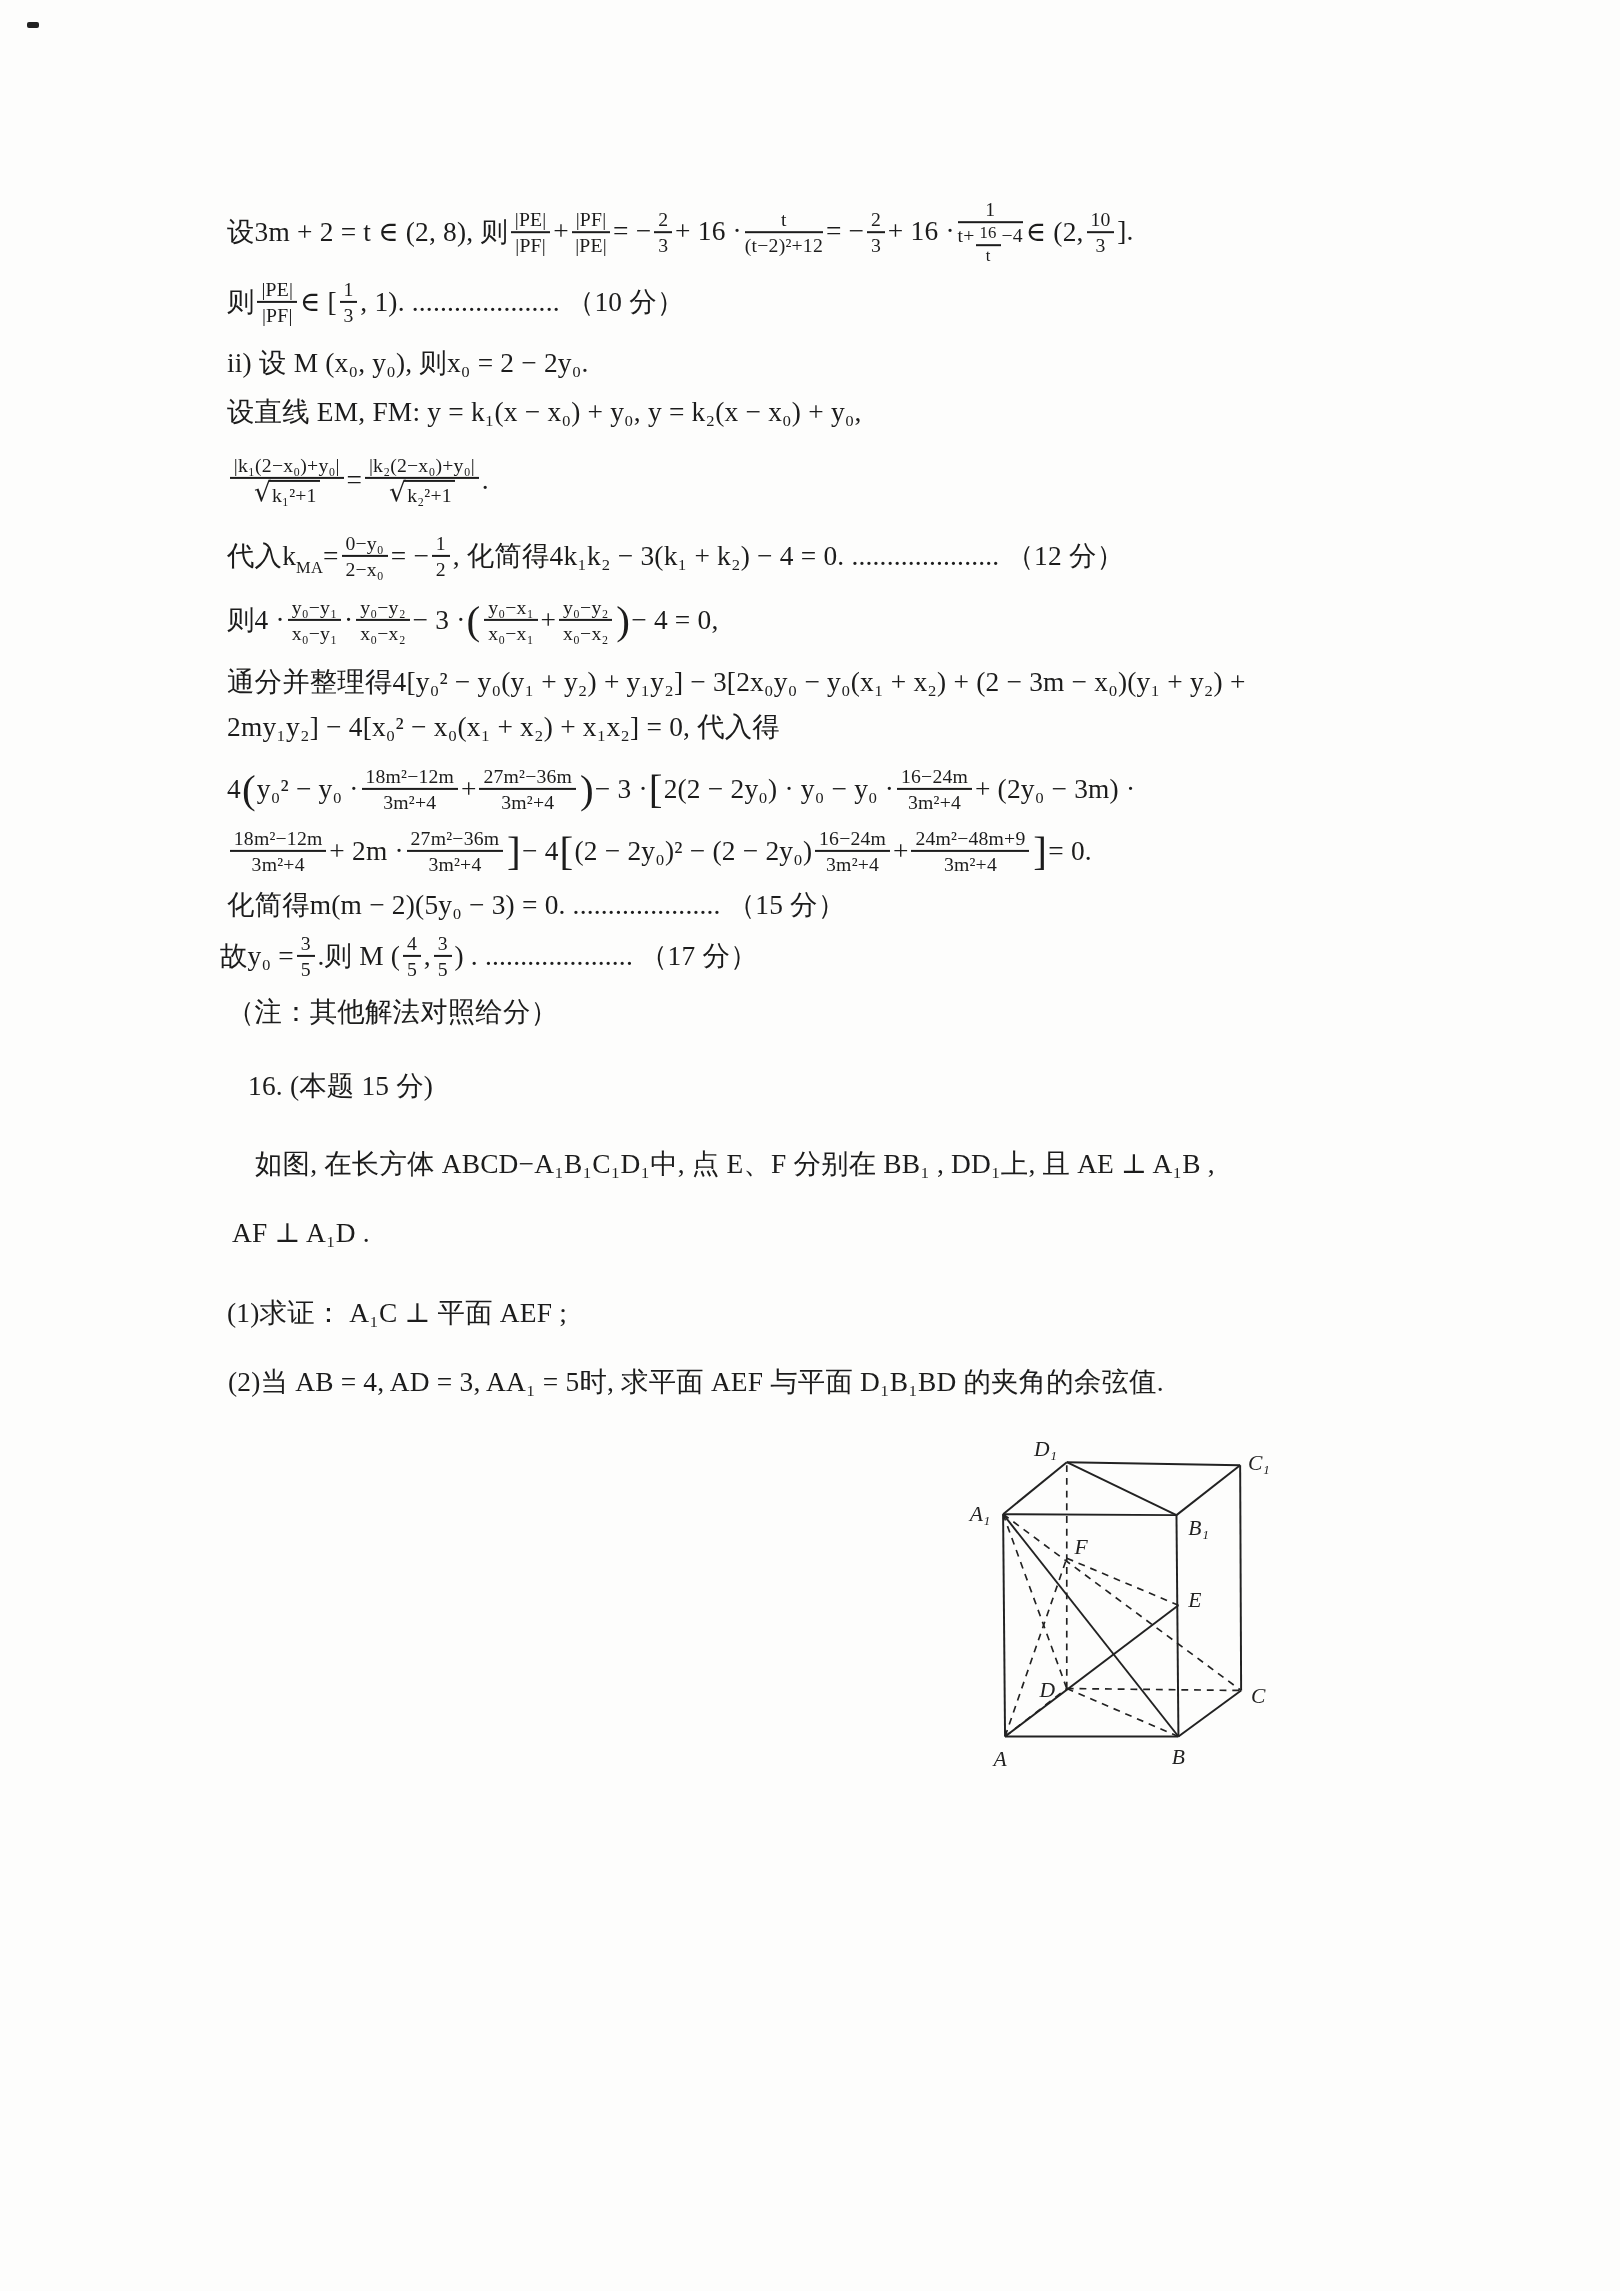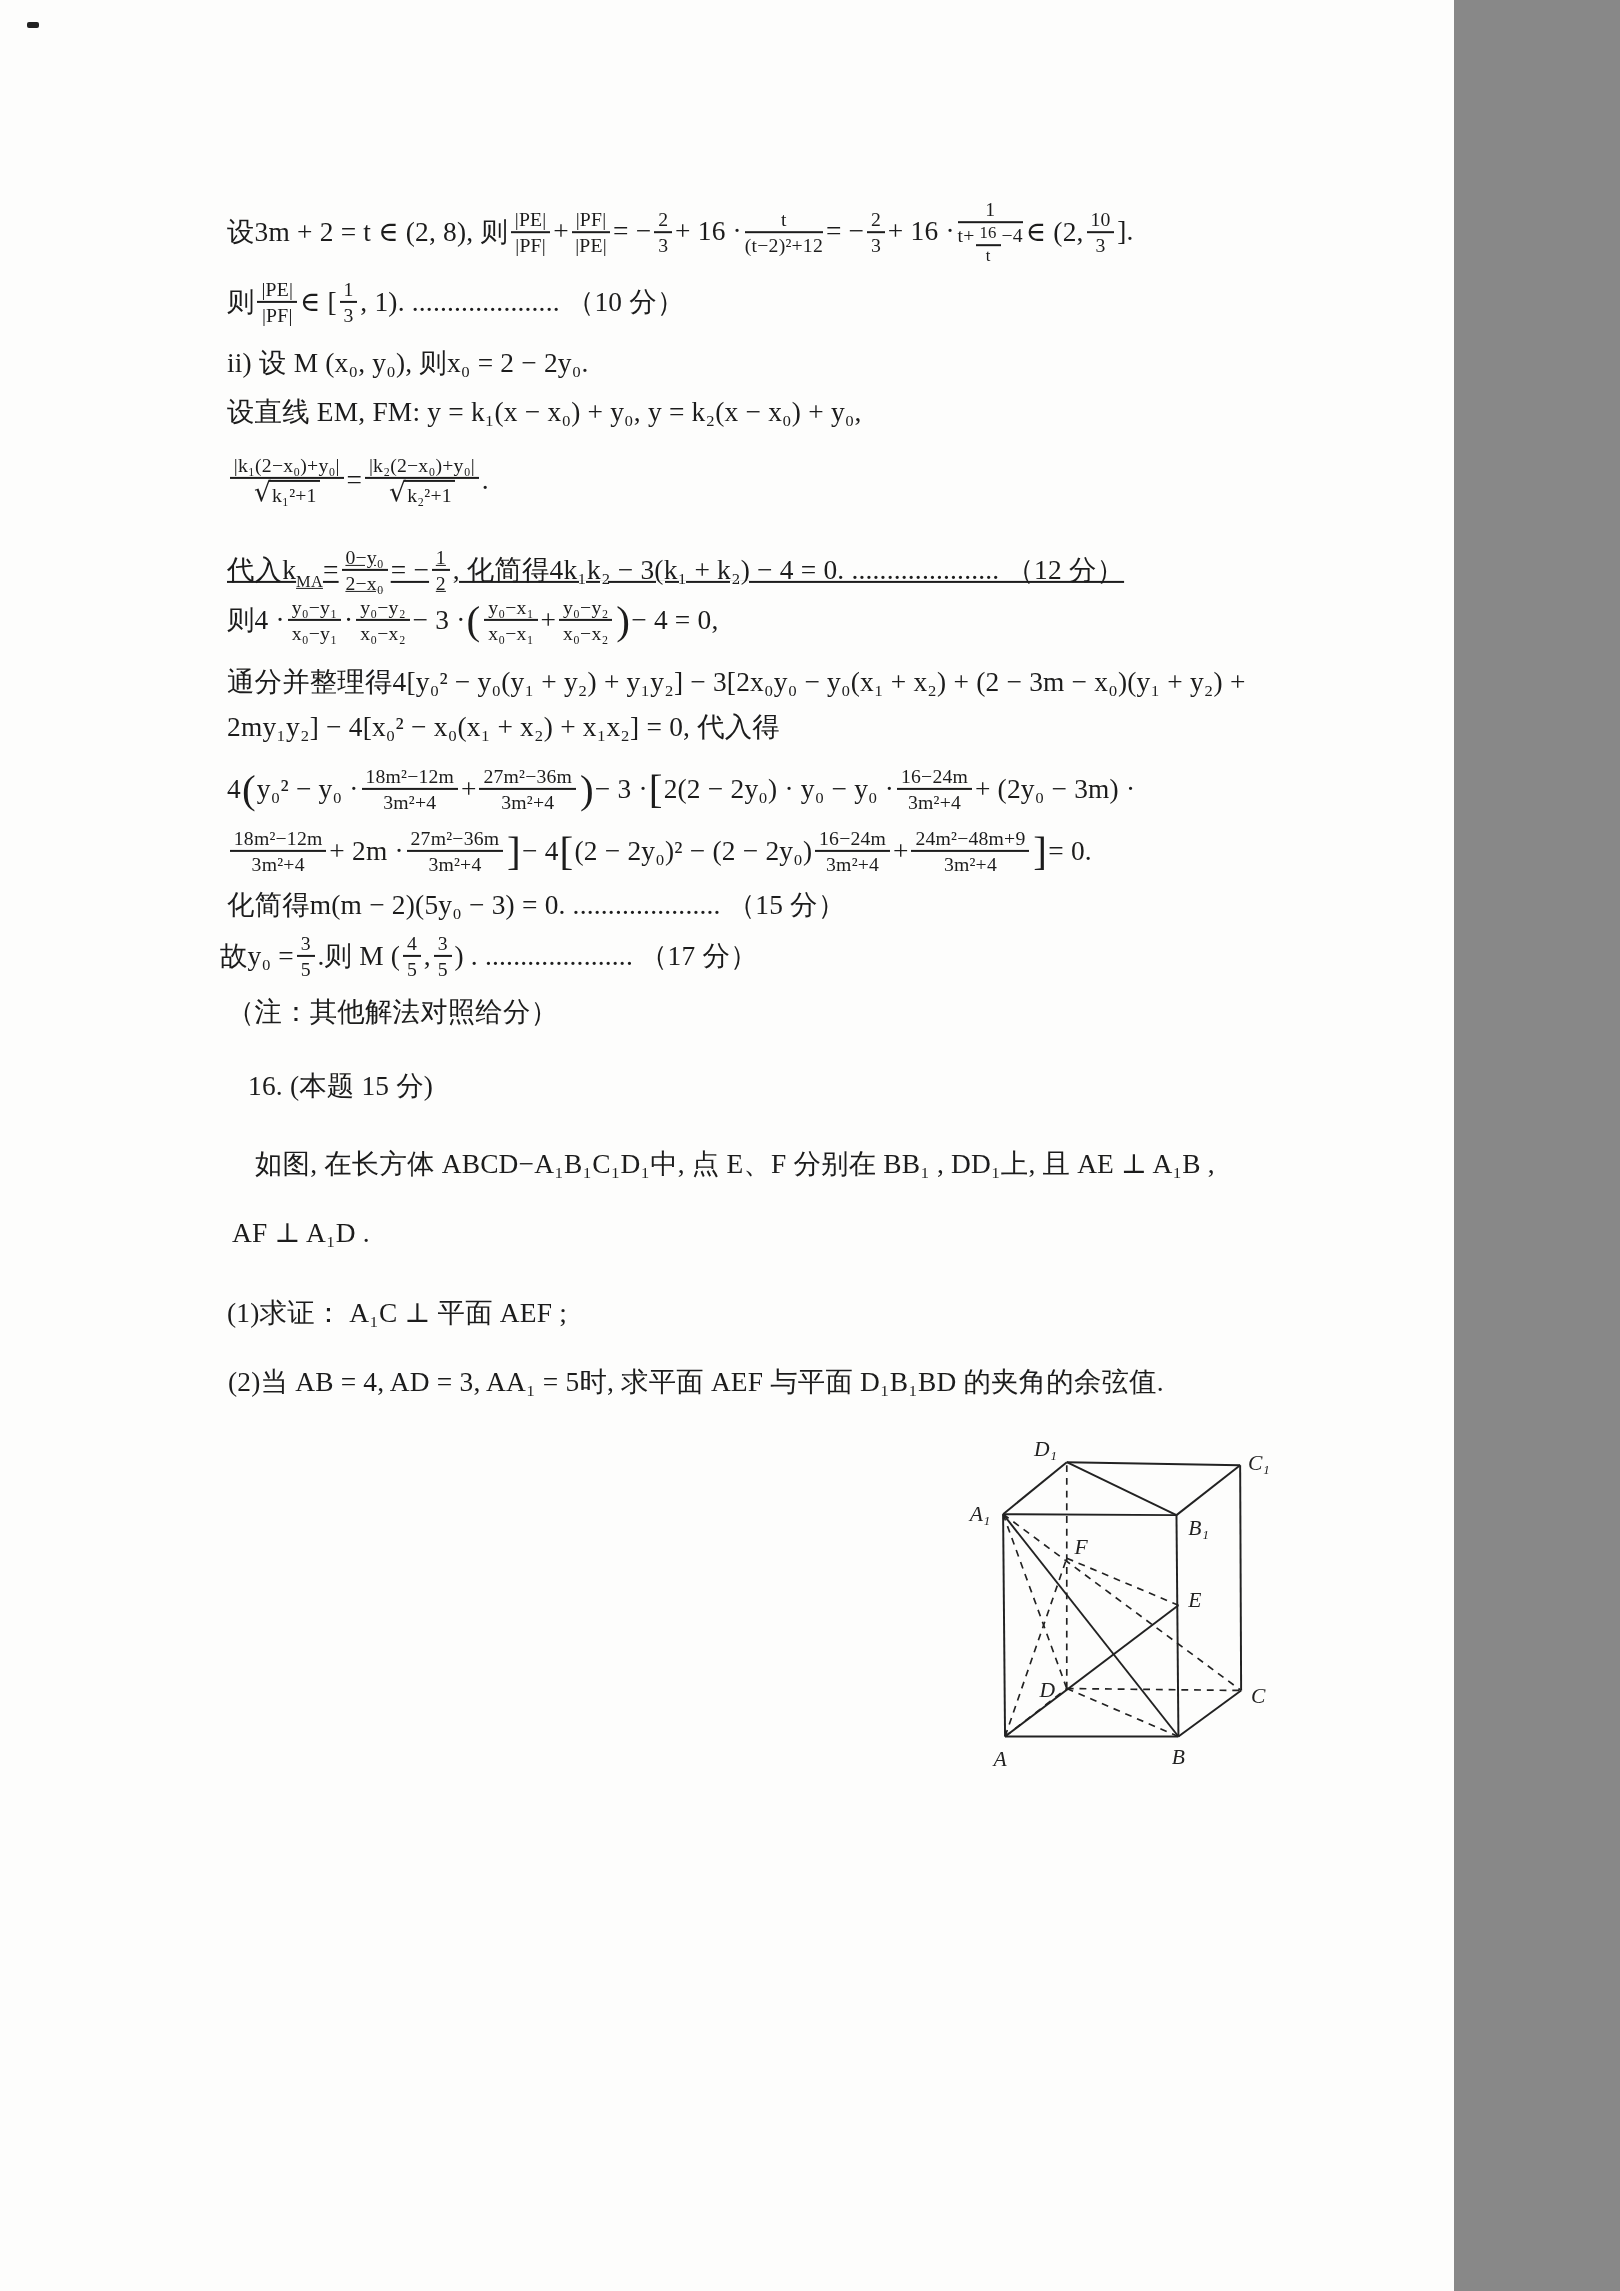--- a/index.html
+++ b/index.html
@@ -1,18 +1,18 @@
 <!DOCTYPE html>
 <html><head>
 <meta charset="utf-8">
 <style>
   html,body{margin:0;padding:0;background:#888;}
   .page{
     position:relative;
-    width:1454px;height:2292px;
+    width:1620px;height:2292px;
     background:#fdfdfc;
     overflow:hidden;
     font-family:"Liberation Serif","DejaVu Serif",serif;
     color:#1c1c1c;
   }
   .mline{
     position:absolute;
     transform:translateY(-50%);
     white-space:nowrap;
     display:flex;
@@ -122,21 +122,21 @@
         <span> = </span>
         <span class="frac">
           <span class="num">|k₂(2−x₀)+y₀|</span>
           <span class="den">
             <span class="rad">√</span>
             <span class="rbar">k₂²+1</span>
           </span>
         </span>
         <span>.</span>
       </div>
-      <div class="mline" style="top: 570px; left: 227px; text-decoration: underline;">
+      <div class="mline" style="top: 556px; left: 227px;">
         <span style="display: inline-flex; align-items: baseline;">
           <span>代入k</span>
           <span class="sub">MA</span>
         </span>
         <span> = </span>
         <span class="frac">
           <span class="num">0−y₀</span>
           <span class="den">2−x₀</span>
         </span>
         <span> = −</span>

